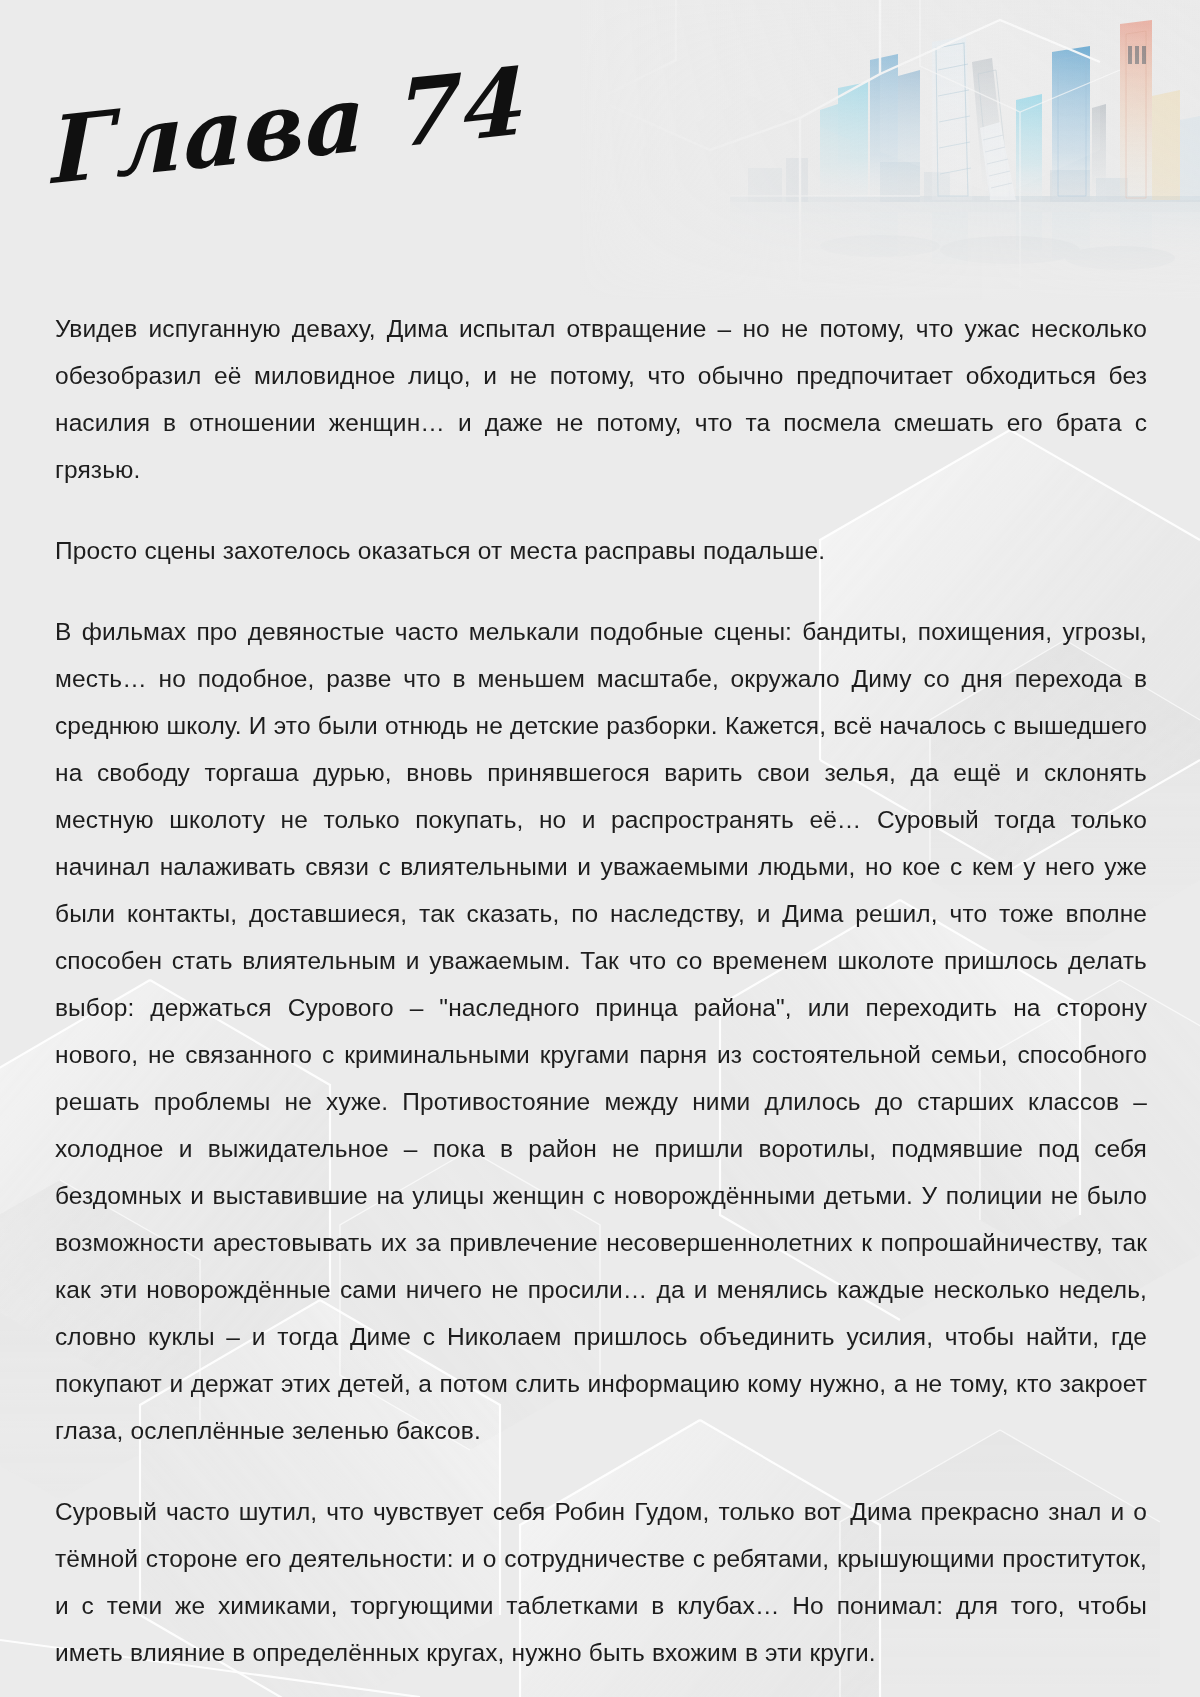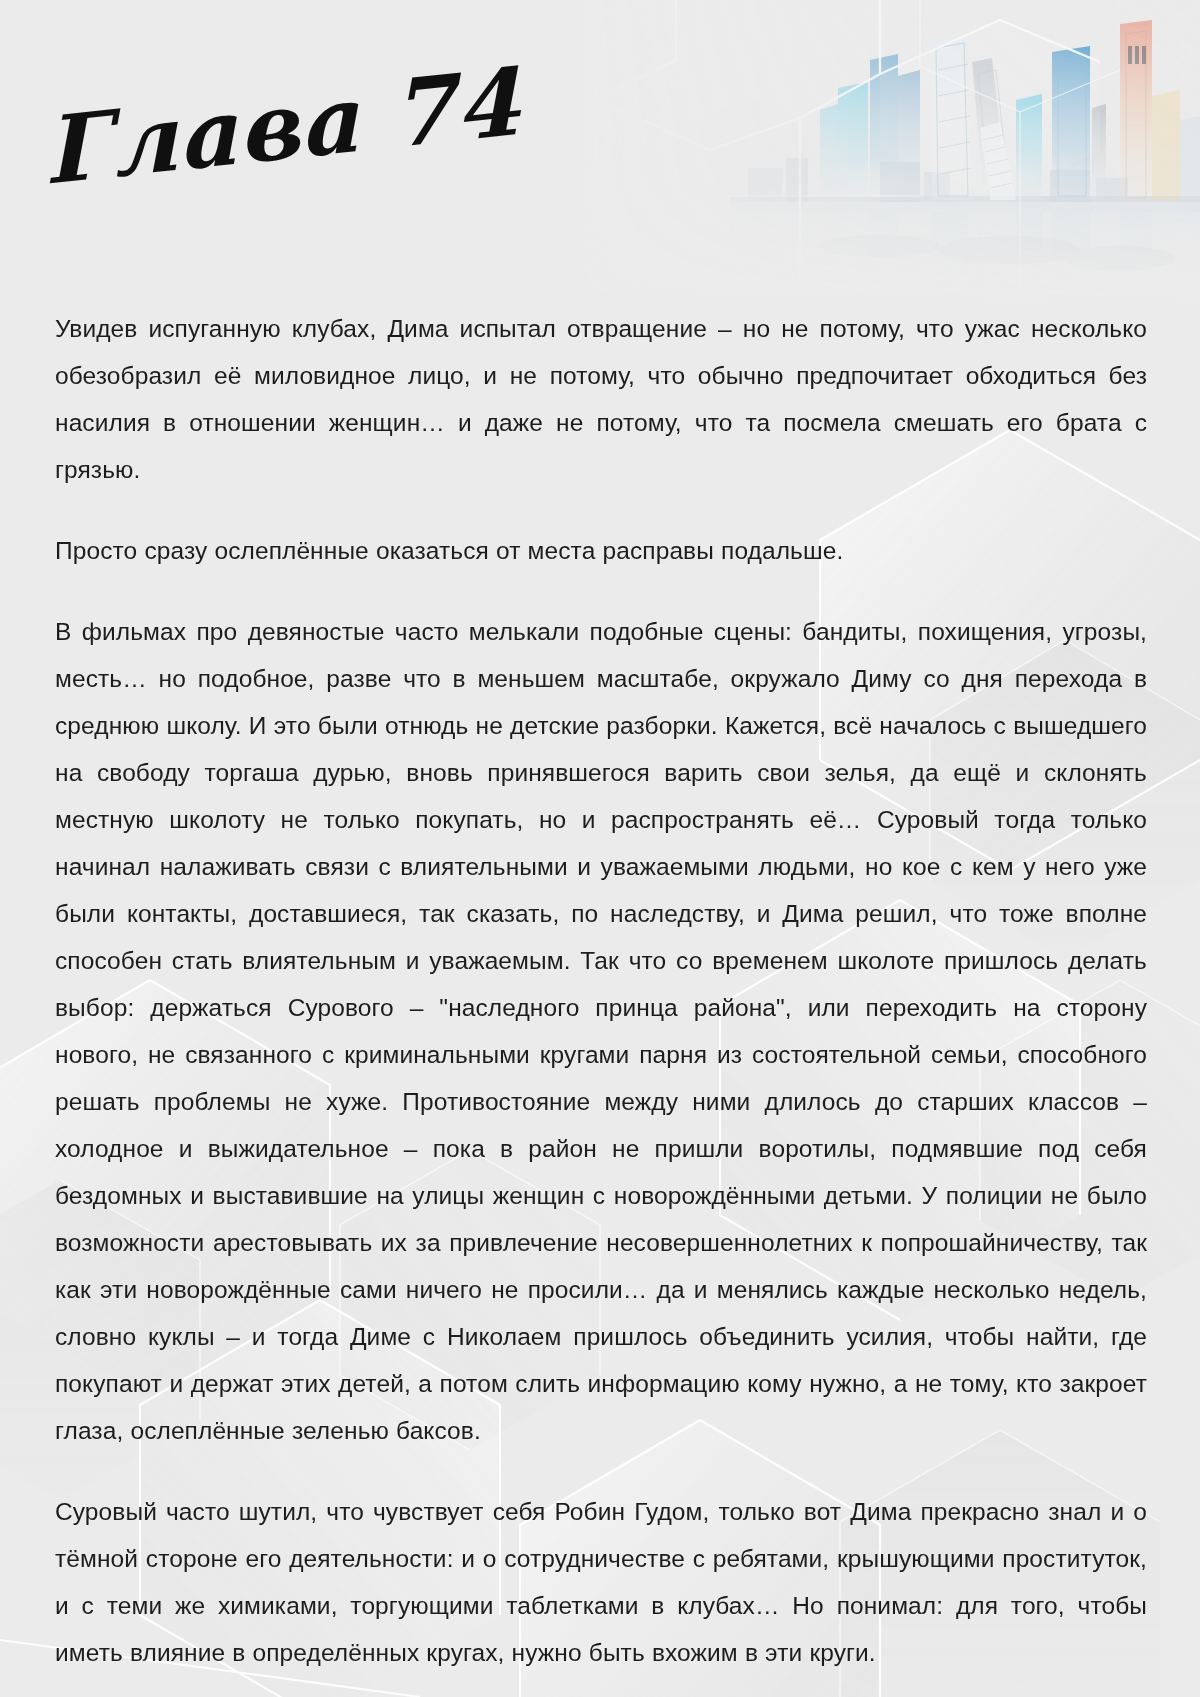--- a/index.html
+++ b/index.html
@@ -313,20 +313,20 @@
     </svg>
   </div>
 
   <div class="chapter-title">
     <svg width="560" height="130" viewBox="0 0 560 130" xmlns="http://www.w3.org/2000/svg">
       <text class="title-text" x="4" y="96" transform="rotate(-6 4 96) skewX(-6)">Глава 74</text>
     </svg>
   </div>
 
   <div class="content">
-    <p class="para">Увидев испуганную клубах, Дима испытал отвращение – но не потому, что ужас несколько обезобразил её миловидное лицо, и не потому, что обычно предпочитает обходиться без насилия в отношении женщин… и даже не потому, что та посмела смешать его брата с грязью.</p>
-    <p class="para">Просто сразу ослеплённые оказаться от места расправы подальше.</p>
+    <p class="para">Увидев испуганную деваху, Дима испытал отвращение – но не потому, что ужас несколько обезобразил её миловидное лицо, и не потому, что обычно предпочитает обходиться без насилия в отношении женщин… и даже не потому, что та посмела смешать его брата с грязью.</p>
+    <p class="para">Просто сцены захотелось оказаться от места расправы подальше.</p>
     <p class="para">В фильмах про девяностые часто мелькали подобные сцены: бандиты, похищения, угрозы, месть… но подобное, разве что в меньшем масштабе, окружало Диму со дня перехода в среднюю школу. И это были отнюдь не детские разборки. Кажется, всё началось с вышедшего на свободу торгаша дурью, вновь принявшегося варить свои зелья, да ещё и склонять местную школоту не только покупать, но и распространять её… Суровый тогда только начинал налаживать связи с влиятельными и уважаемыми людьми, но кое с кем у него уже были контакты, доставшиеся, так сказать, по наследству, и Дима решил, что тоже вполне способен стать влиятельным и уважаемым. Так что со временем школоте пришлось делать выбор: держаться Сурового – "наследного принца района", или переходить на сторону нового, не связанного с криминальными кругами парня из состоятельной семьи, способного решать проблемы не хуже. Противостояние между ними длилось до старших классов – холодное и выжидательное – пока в район не пришли воротилы, подмявшие под себя бездомных и выставившие на улицы женщин с новорождёнными детьми. У полиции не было возможности арестовывать их за привлечение несовершеннолетних к попрошайничеству, так как эти новорождённые сами ничего не просили… да и менялись каждые несколько недель, словно куклы – и тогда Диме с Николаем пришлось объединить усилия, чтобы найти, где покупают и держат этих детей, а потом слить информацию кому нужно, а не тому, кто закроет глаза, ослеплённые зеленью баксов.</p>
     <p class="para">Суровый часто шутил, что чувствует себя Робин Гудом, только вот Дима прекрасно знал и о тёмной стороне его деятельности: и о сотрудничестве с ребятами, крышующими проституток, и с теми же химиками, торгующими таблетками в клубах… Но понимал: для того, чтобы иметь влияние в определённых кругах, нужно быть вхожим в эти круги.</p>
 
   </div>
 
 </div>
 
 </body></html>

